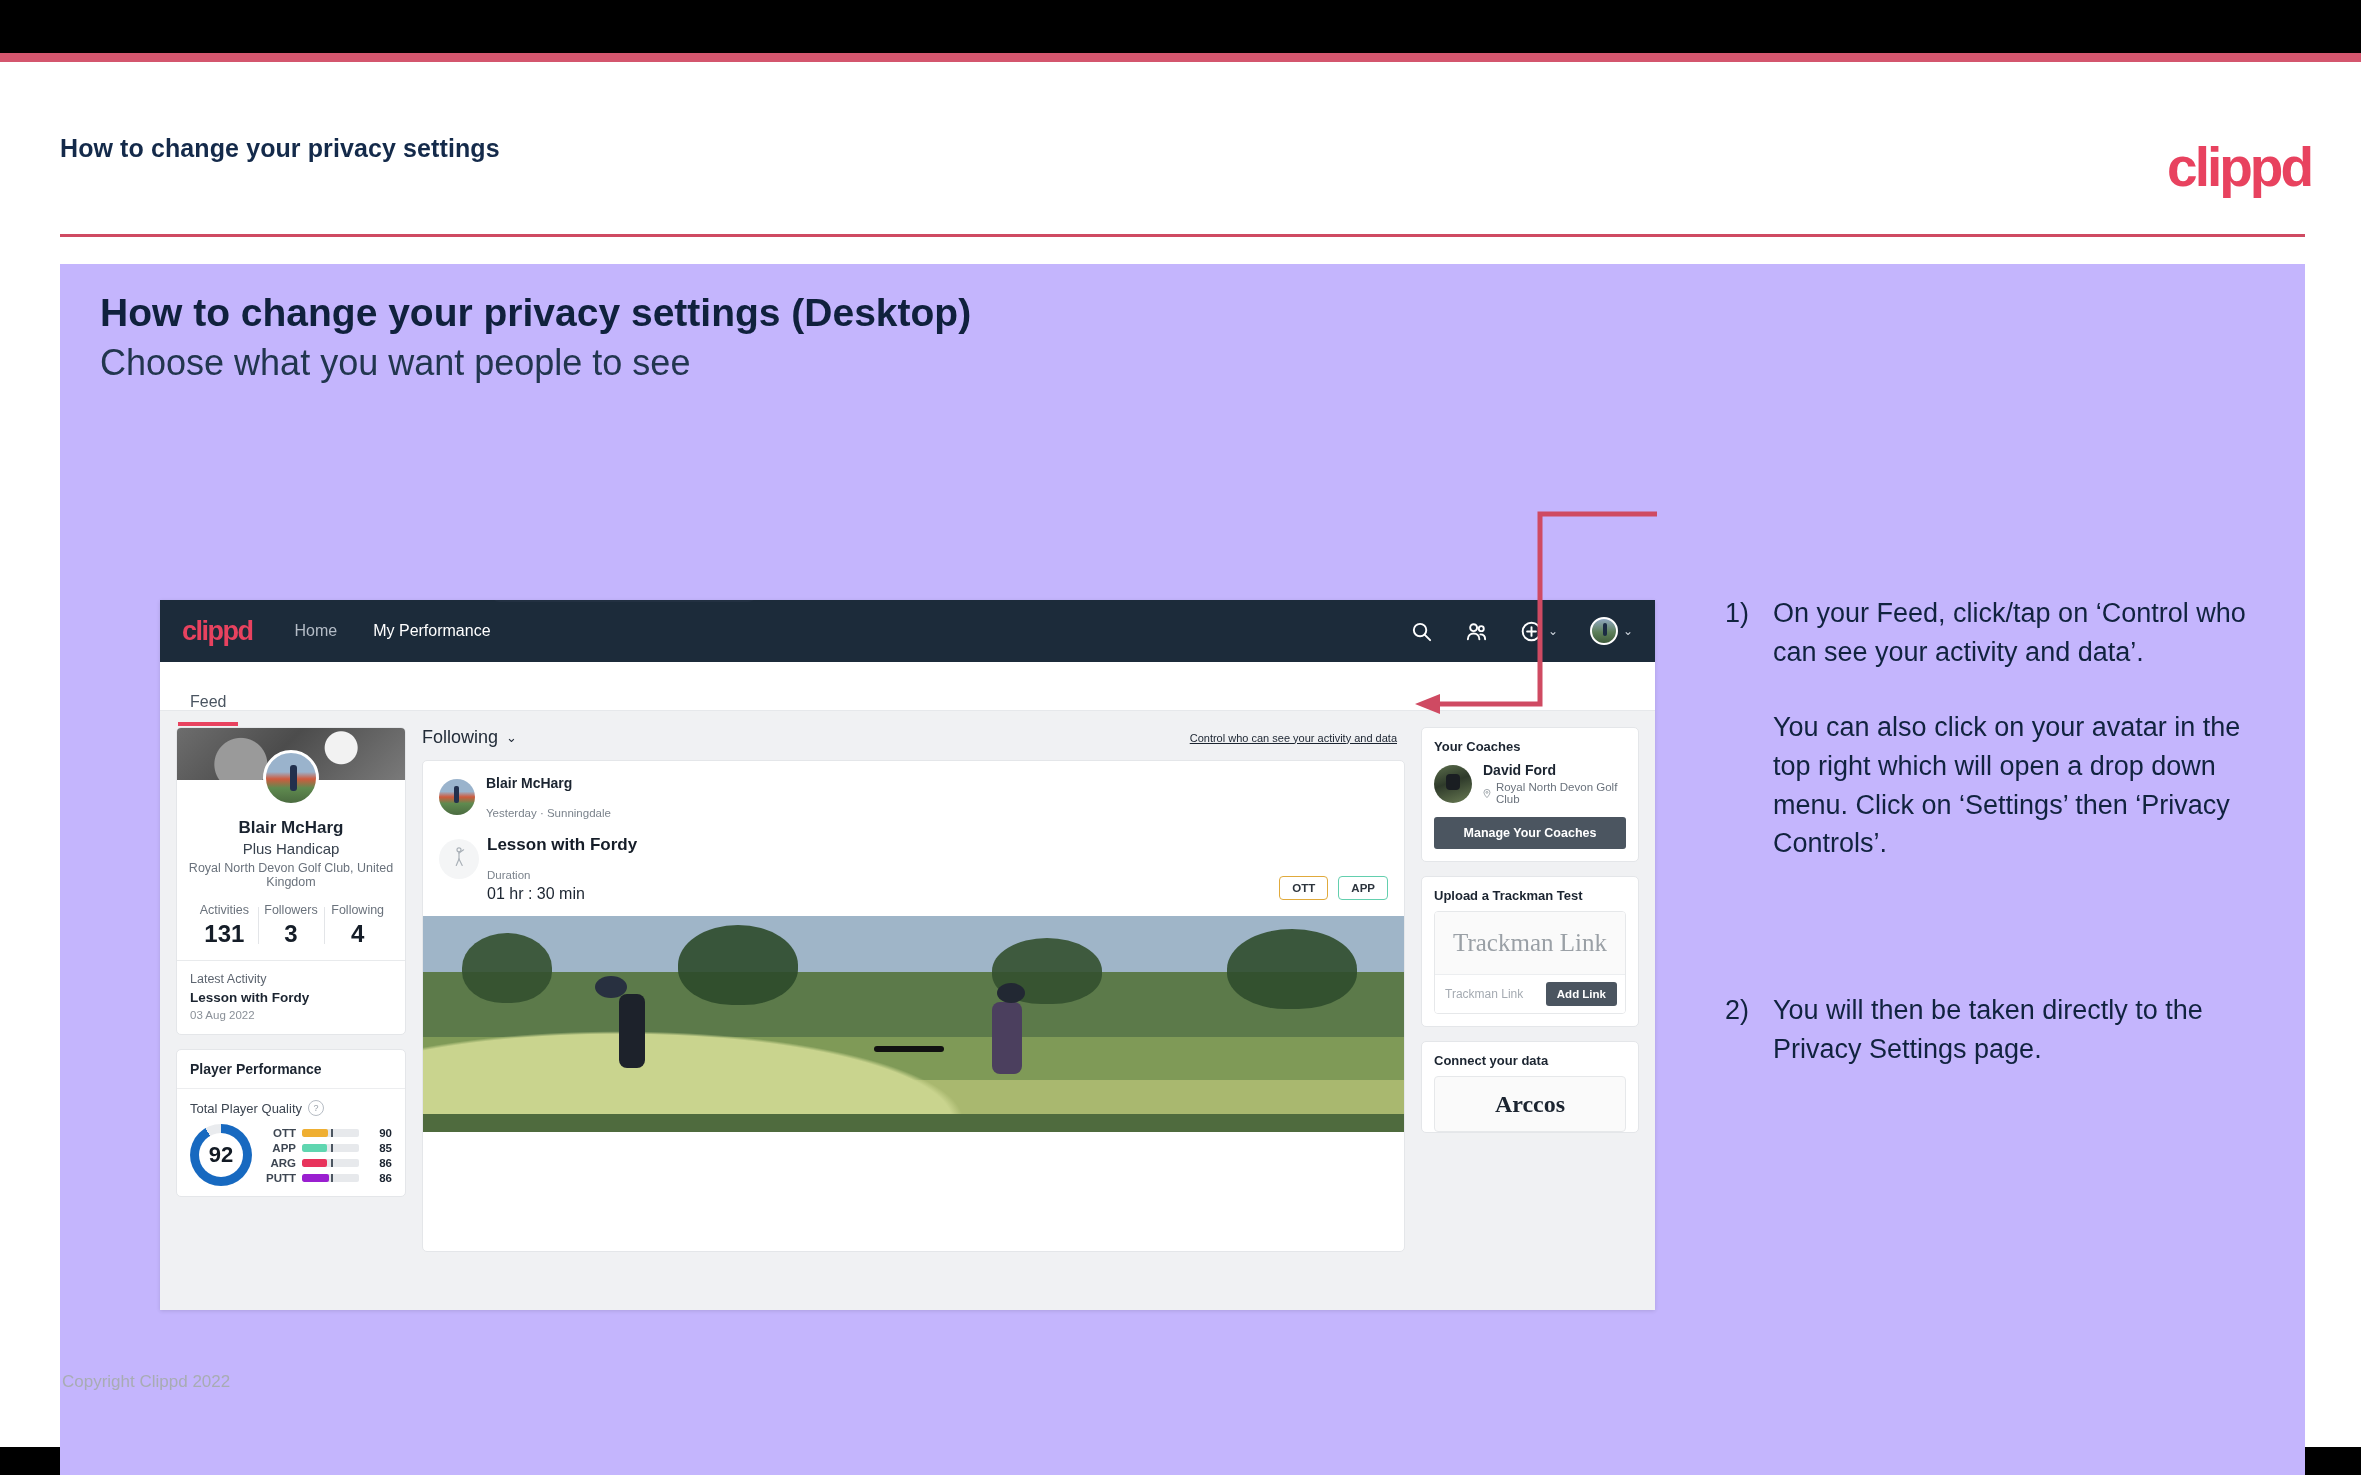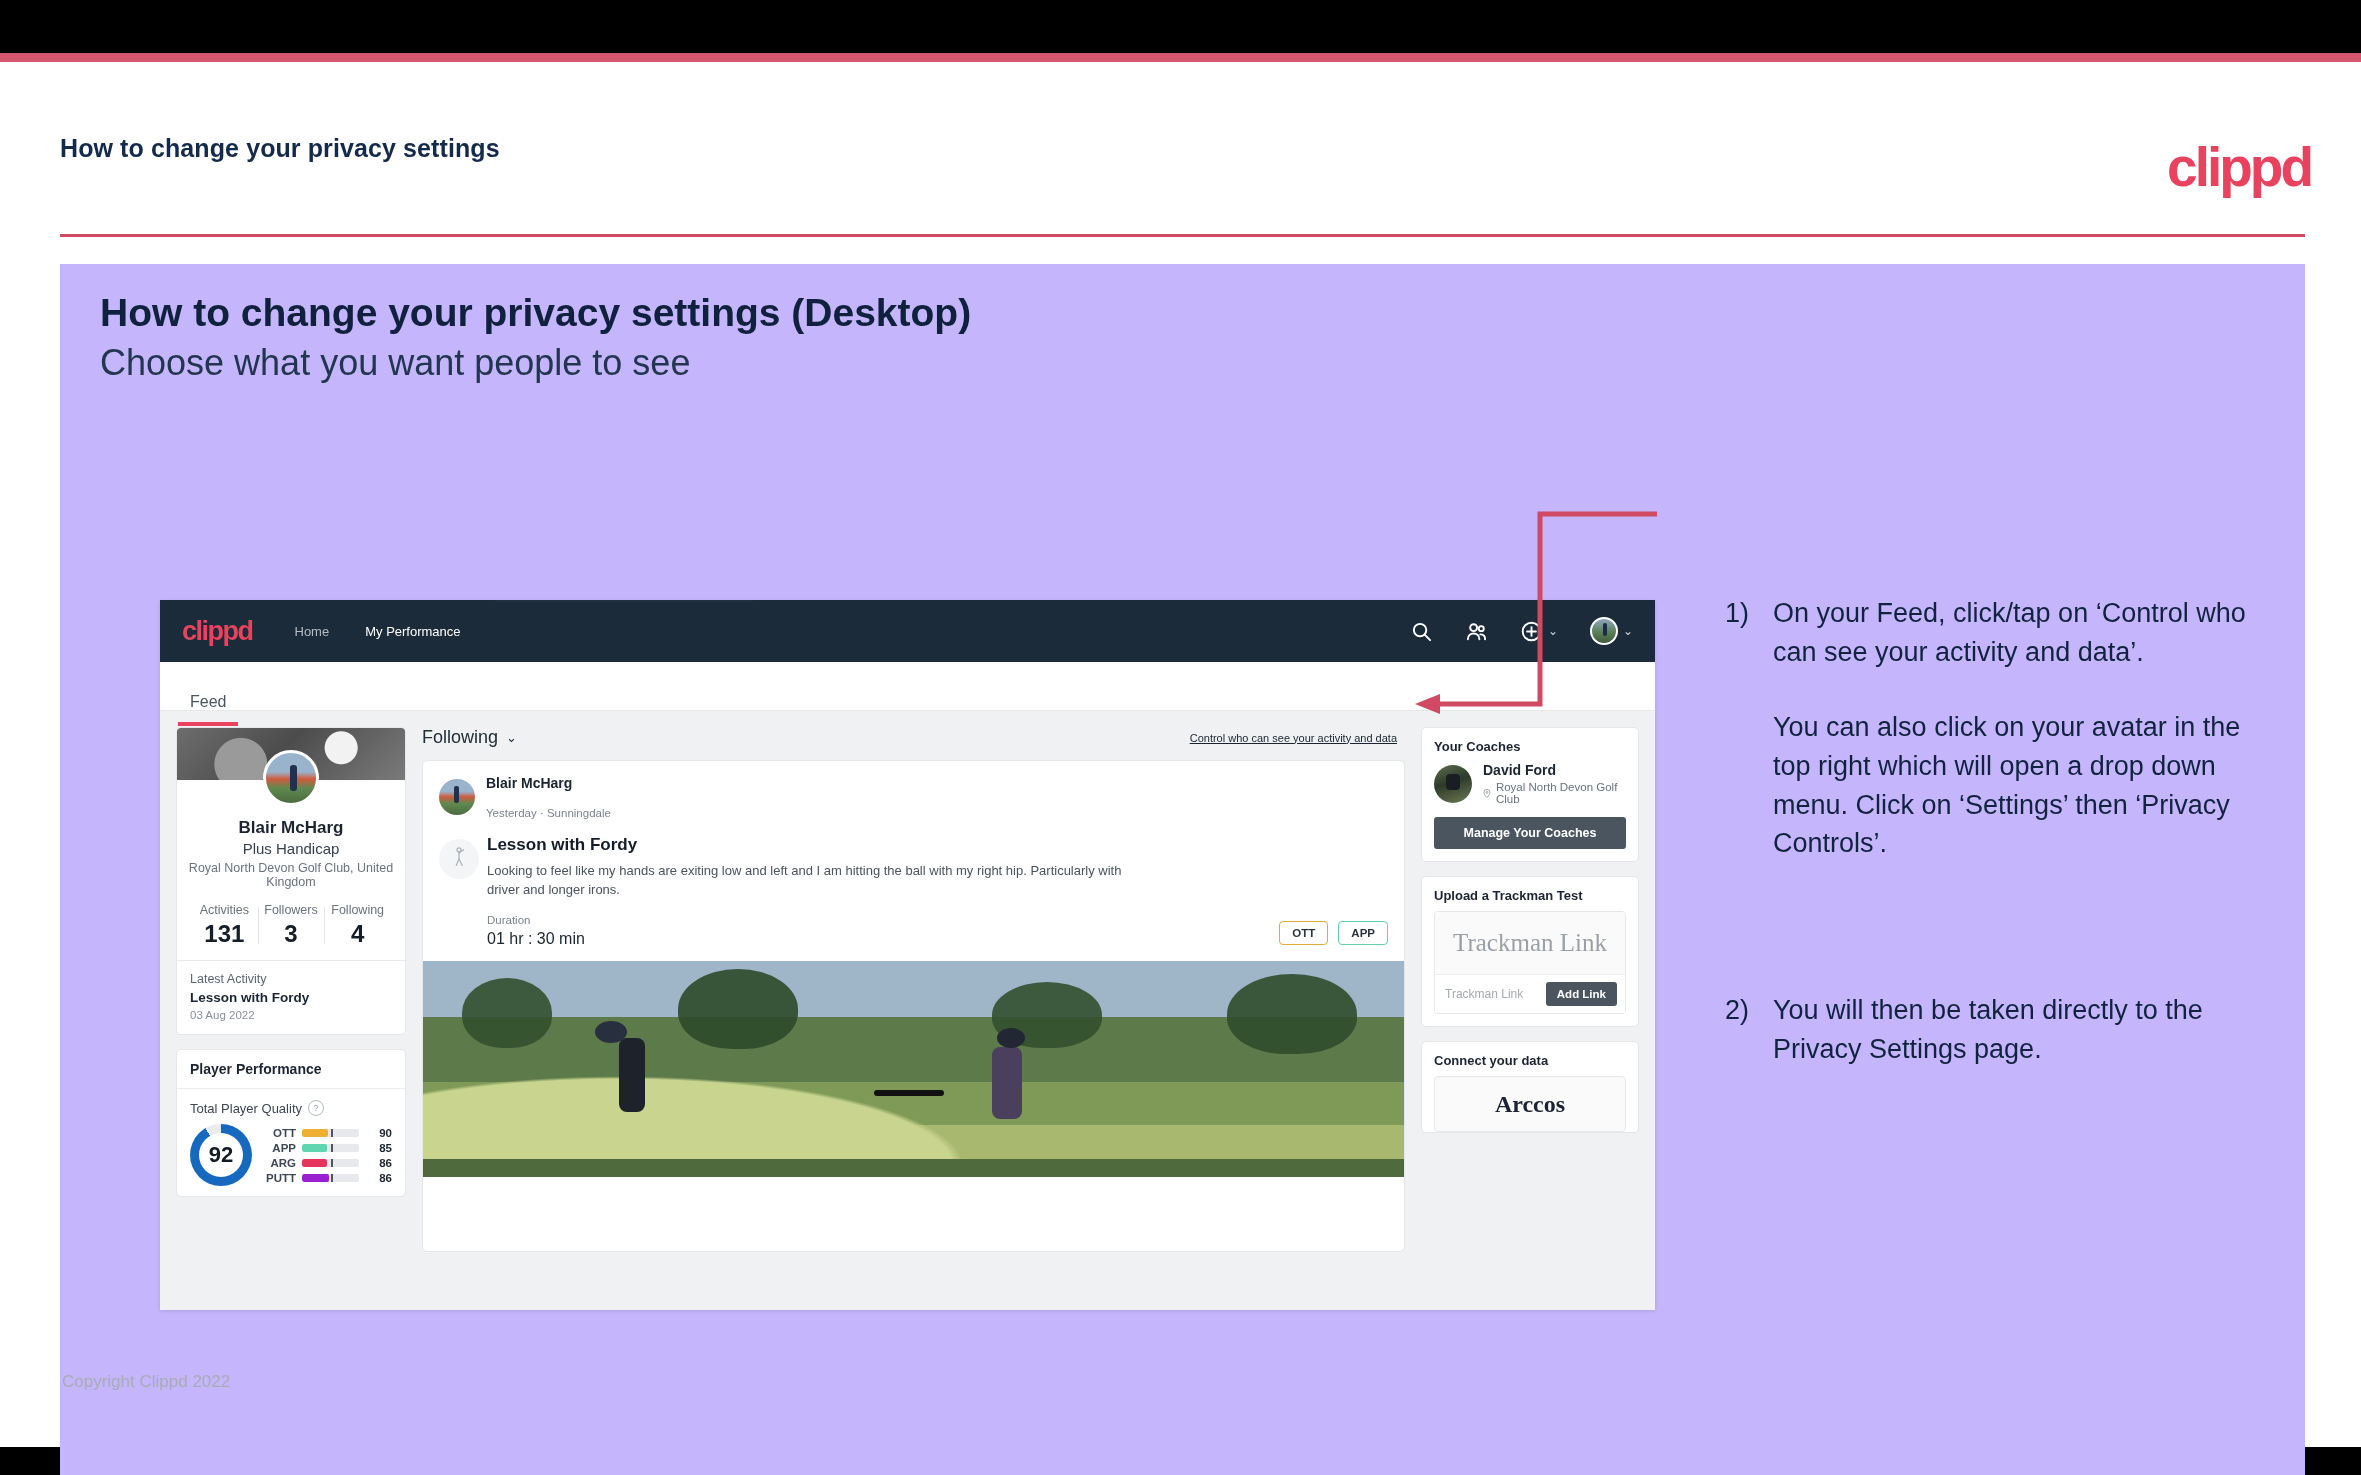--- a/index.html
+++ b/index.html
@@ -53,21 +53,21 @@
     box-shadow:0 1px 4px rgba(0,0,0,.12);
   }
   .app-nav{
     position:relative;width:100%;height:62px;background:#1c2b3a;
     display:flex;align-items:center;padding:0 22px;box-sizing:border-box;
   }
   .app-nav .notch{
     position:absolute;left:330px;top:-14px;width:268px;height:16px;background:#223041;border-radius:0 0 10px 10px;
   }
   .nav-logo{font-size:27px;font-weight:800;color:#e8425f;letter-spacing:-1.5px;margin-right:42px;}
-  .nav-link{font-size:13px;color:#b4bcc6;margin-right:36px;}
+  .nav-link{font-size:16px;color:#b4bcc6;margin-right:36px;}
   .nav-link.active{color:#ffffff;}
   .nav-right{margin-left:auto;display:flex;align-items:center;gap:32px;}
   .nav-ico{width:23px;height:23px;color:#fff;display:block;}
   .nav-ico svg{width:100%;height:100%;display:block;}
   .caret{font-size:12px;color:#cfd6de;margin-left:5px;}
   .nav-grp{display:flex;align-items:center;}
   .nav-avatar{
     width:28px;height:28px;border-radius:50%;
     background:linear-gradient(180deg,#8fa7c0 0%,#5d7f5a 55%,#3f5c3b 100%);
     border:2px solid #fff;box-sizing:border-box;position:relative;overflow:hidden;
@@ -371,21 +371,20 @@
               <div class="swing-ico">
                 <svg viewBox="0 0 24 28" fill="none" stroke="#aab1b8" stroke-width="1.3" stroke-linecap="round">
                   <circle cx="12" cy="4" r="2.2"></circle>
                     <path d="M12 6.2v8"></path>
                     <path d="M12 7.5l5-3.5"></path>
                     <path d="M12 14l-3 7"></path>
                     <path d="M12 14l3.5 7"></path>
                 </svg>
               </div>
               <div class="post-title">Lesson with Fordy</div>
-              <div class="post-text">Looking to feel like my hands are exiting low and left and I am hitting the ball with my right hip. Particularly with driver and longer irons.</div>
               <div class="dur-wrap">
                 <div>
                   <div class="dur-l">Duration</div>
                   <div class="dur-v">01 hr : 30 min</div>
                 </div>
                 <div class="chips">
                   <span class="chip ott">OTT</span>
                   <span class="chip app">APP</span>
                 </div>
               </div>

